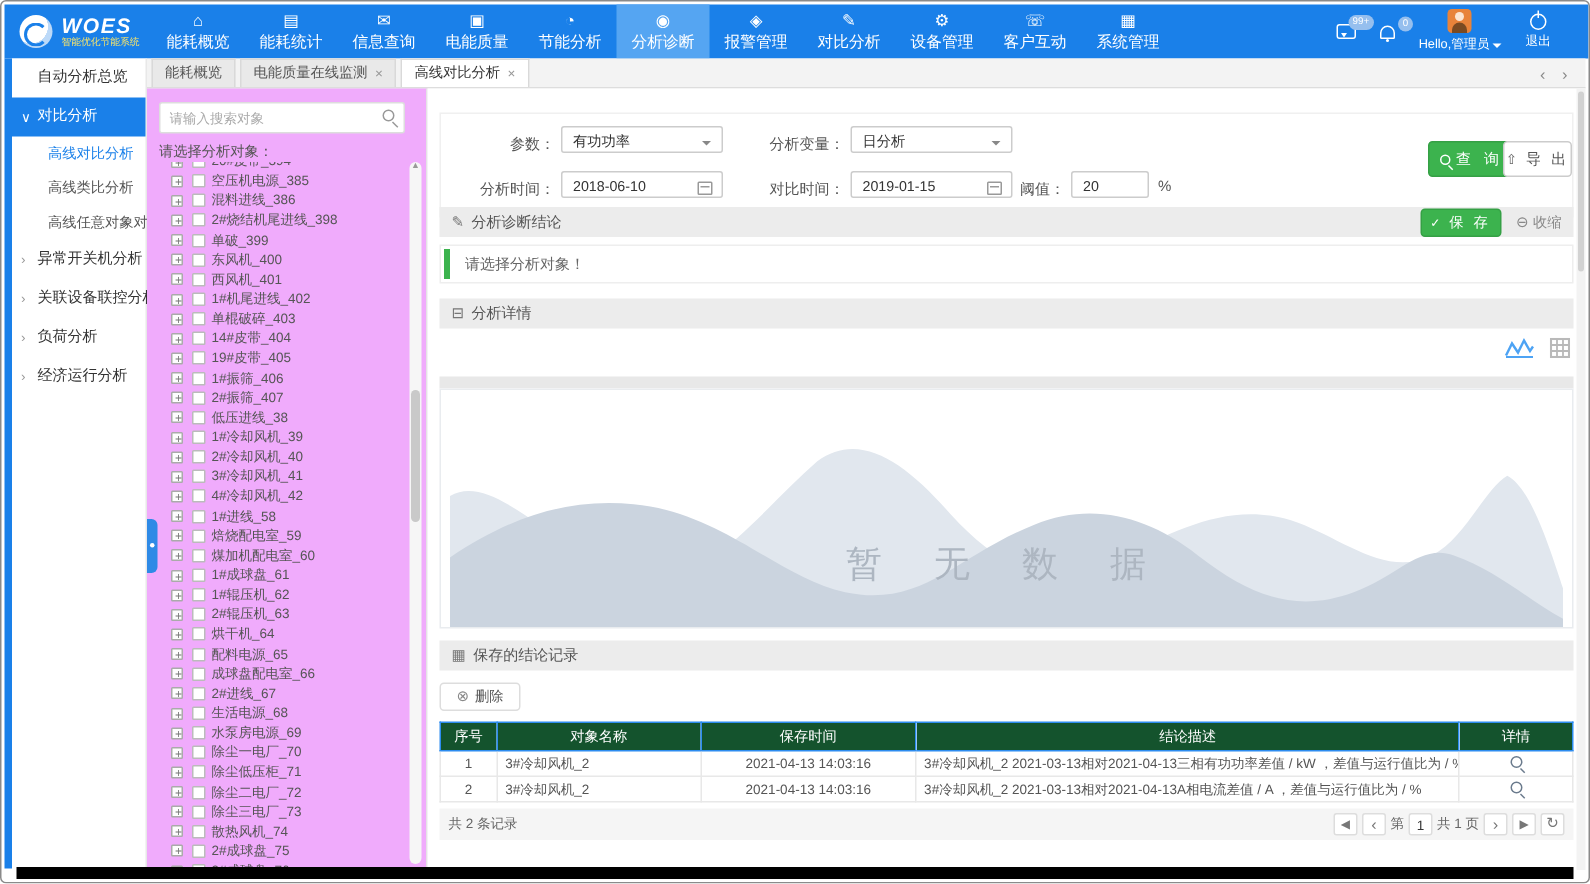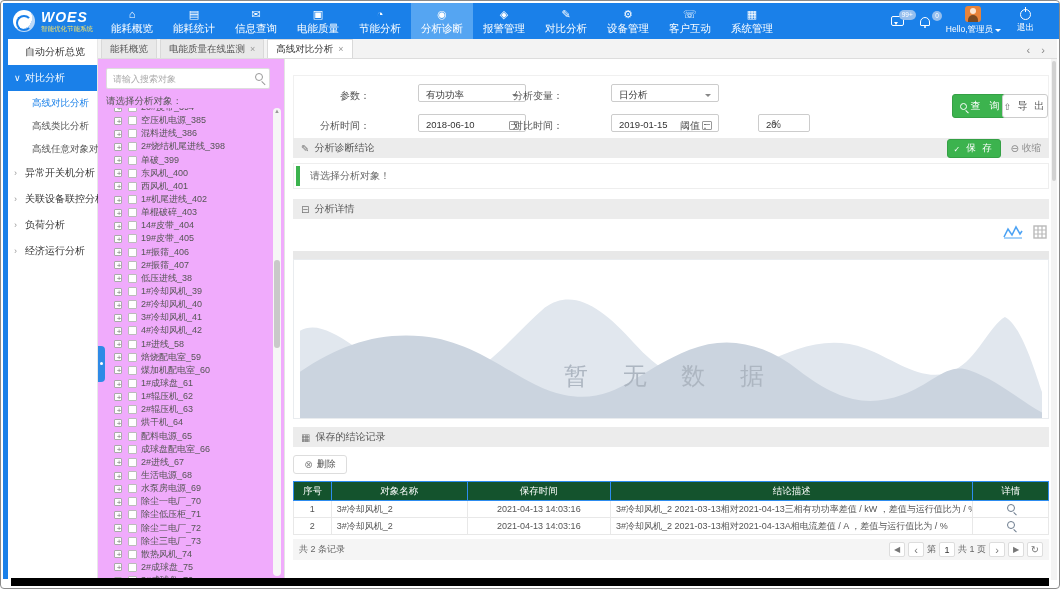--- a/index.html
+++ b/index.html
@@ -76,21 +76,21 @@
   .tree-thumb { position:absolute; left:1px; top:152px; width:6px; height:88px; background:#c9c9c9; border-radius:3px; }
   .collapse-handle { position:absolute; left:0; top:287px; width:7px; height:36px; background:#2e8ae6; border-radius:0 4px 4px 0; }
   .collapse-handle::after { content:""; position:absolute; left:2px; top:16px; width:3px; height:3px; border-radius:50%; background:#fff; }
 
   
   .main { position:absolute; left:284px; top:58px; width:772px; height:521px; background:#fff; }
   .card { position:absolute; left:8px; right:8px; border:1px solid #eee; background:#fff; }
 
   .form-card { top:16px; height:70px; border:1px solid #f0f0f0; }
   .f-label { position:absolute; font-size:10px; color:#555; text-align:right; white-space:nowrap; }
-  .f-select, .f-date, .f-input { position:absolute; height:18px; border:1px solid #ccc; border-radius:2px; background:#fff; font-size:9.5px; color:#333; line-height:20px; padding-left:7px; cursor:pointer;margin-left:44px; }
+  .f-select, .f-date, .f-input { position:absolute; height:18px; border:1px solid #ccc; border-radius:2px; background:#fff; font-size:9.5px; color:#333; line-height:20px; padding-left:7px; cursor:pointer; }
   .sel-car { position:absolute; right:7px; top:9px; width:0; height:0; border:3.5px solid transparent; border-top-color:#888; }
   .cal-ic { position:absolute; right:6px; top:6px; width:10px; height:9px; border:1px solid #999; border-radius:1px; }
   .cal-ic::before { content:""; position:absolute; left:1px; top:1.5px; right:1px; height:1.5px; background:#999; }
   .btn { display:flex; align-items:center; justify-content:center; gap:4px; border-radius:3px; cursor:pointer; font-size:10px; }
   .btn-green { background:#3cb34e; border:1px solid #35a045; color:#fff; }
   .btn-query { position:absolute; top:18px; right:38px; width:58px; height:24px; letter-spacing:3px; }
   .btn-export { position:absolute; top:18px; right:0; width:46px; height:24px; background:#fff; border:1px solid #ccc; color:#555; letter-spacing:2px; }
   .mag-w { width:7px; height:7px; border:1.2px solid #fff; border-radius:50%; position:relative; flex:0 0 auto; }
   .mag-w::after { content:""; position:absolute; left:5px; top:6px; width:4px; height:1.2px; background:#fff; transform:rotate(45deg); transform-origin:0 0; }
   .exp-ic::before { content:"⇧"; font-size:9px; color:#666; }

